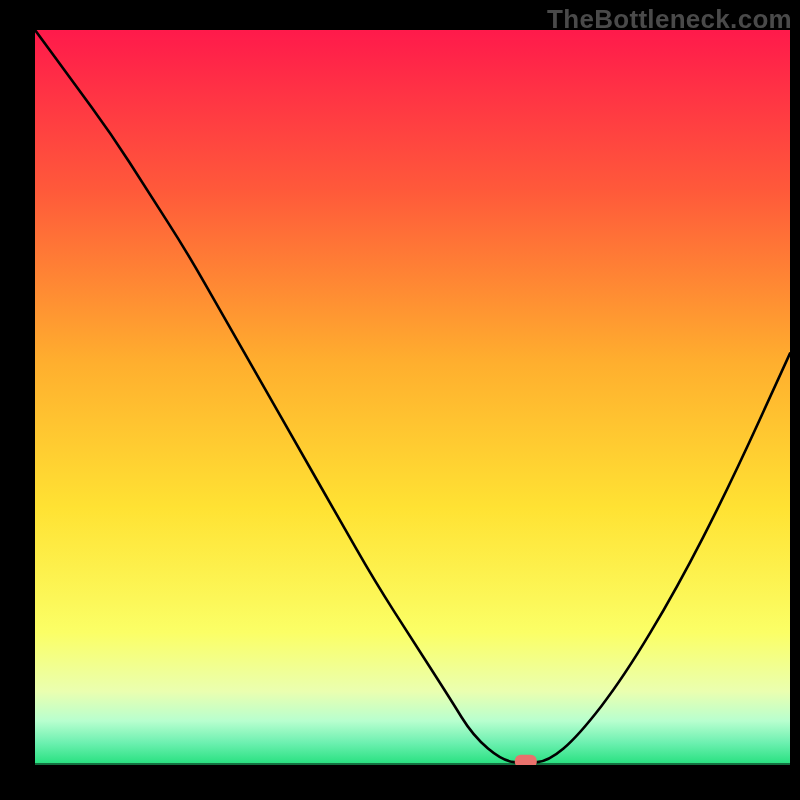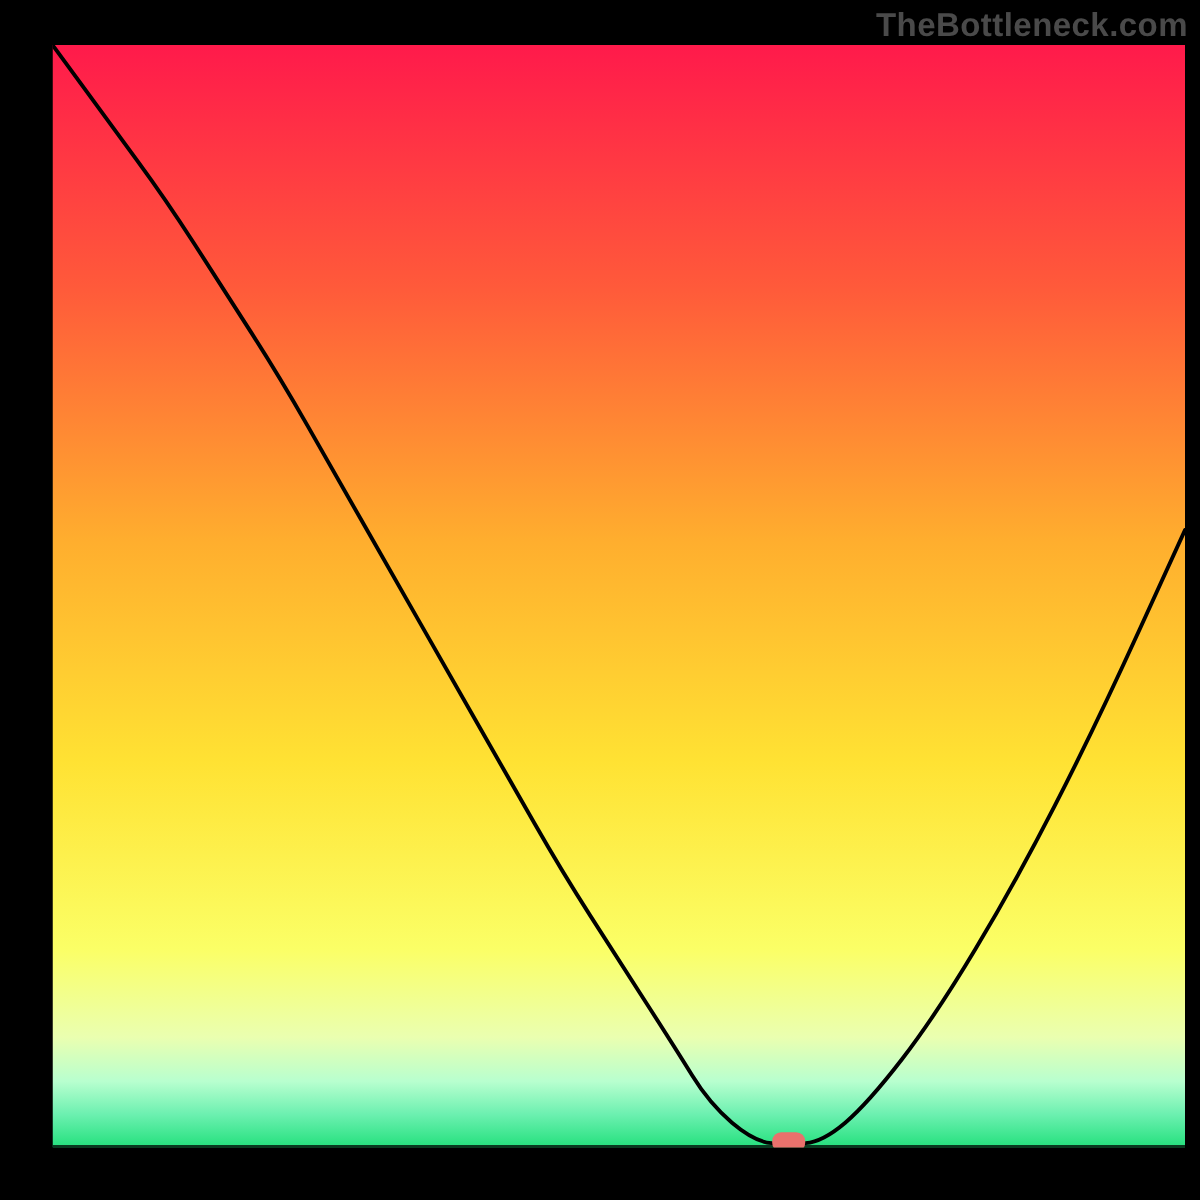--- a/index.html
+++ b/index.html
@@ -15,21 +15,21 @@
     position: relative;
     width: 800px;
     height: 800px;
     background: #000;
   }
   .watermark {
     position: absolute;
     top: 4px;
     right: 8px;
     color: #4a4a4a;
-    font-size: 22px;
+    font-size: 26px;
     font-weight: 600;
     letter-spacing: 0.3px;
     user-select: none;
   }
   
   .plot {
     position: absolute;
     left: 35px;
     top: 30px;
     width: 755px;   

